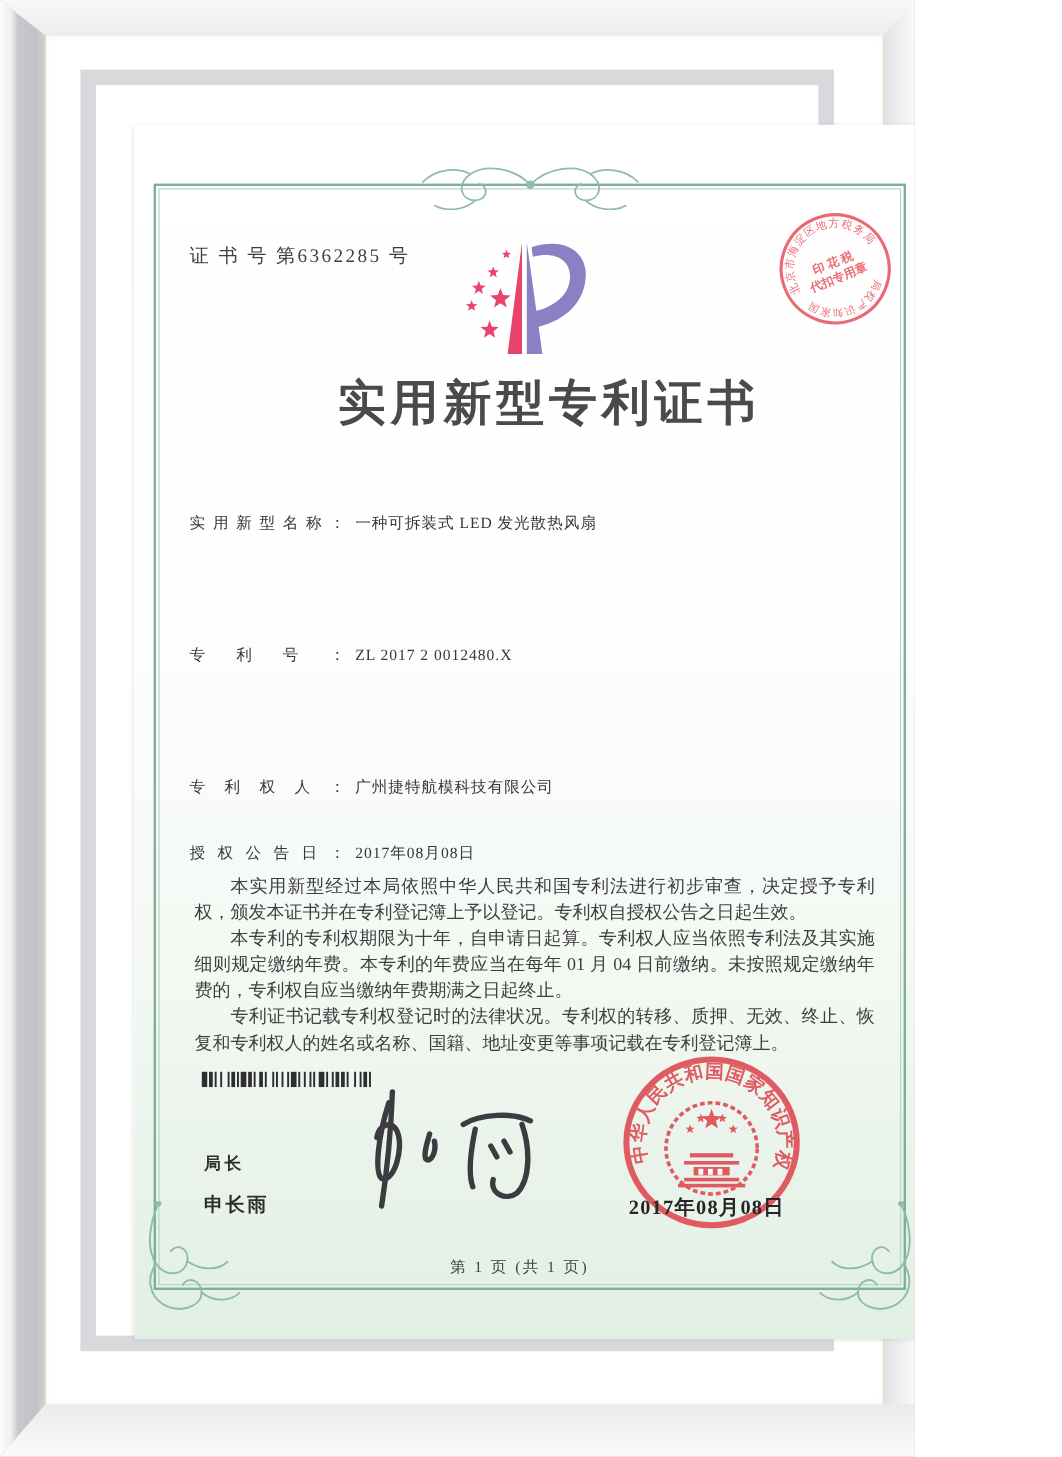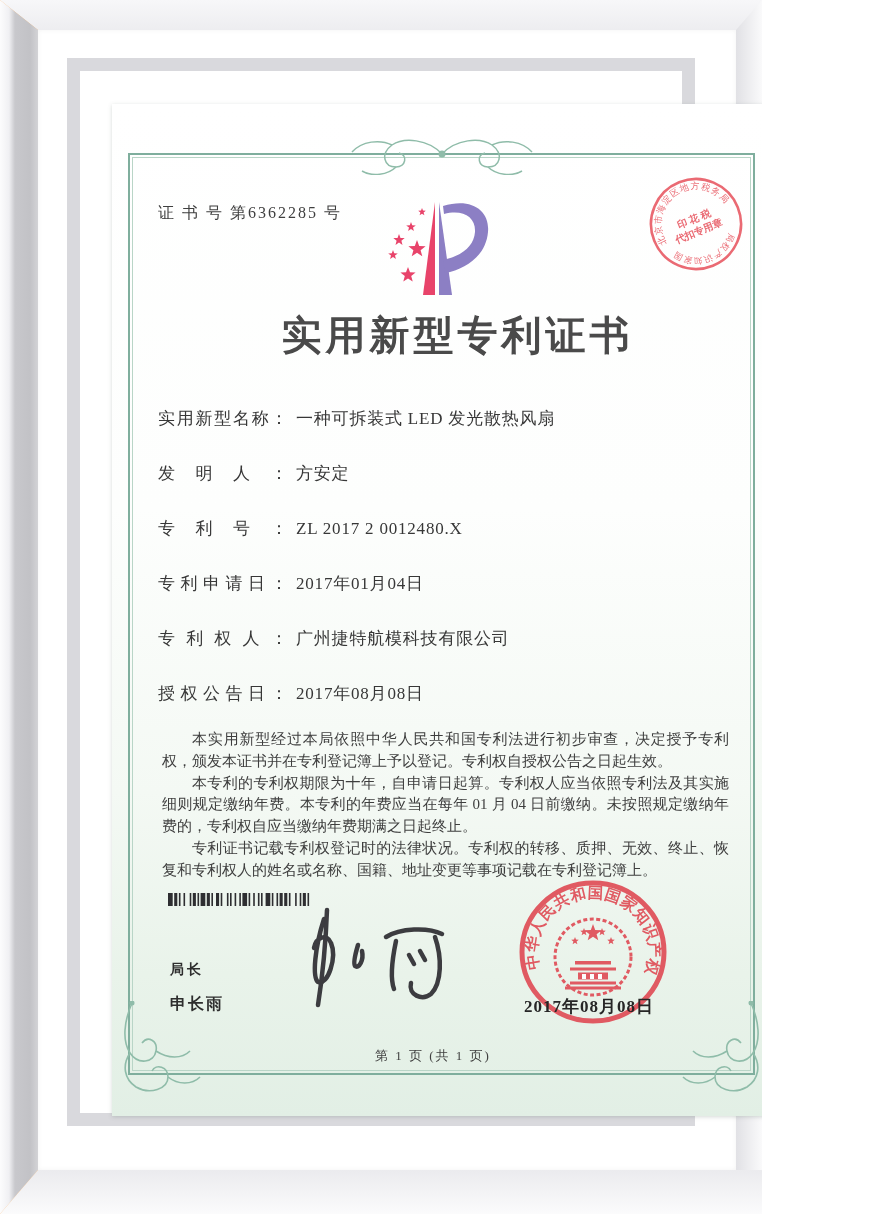--- a/index.html
+++ b/index.html
@@ -32,21 +32,21 @@
   .green-border{position:absolute;left:16px;top:49px;right:17px;bottom:41px;
     border:2px solid #7fae9d;}
   .green-inner{position:absolute;inset:2px;border:1px solid #b9d5c7;}
   .content{position:absolute;inset:0;}
 
   .cert-no{position:absolute;left:28px;top:48px;font-size:16px;letter-spacing:2px;color:#3f3f3f;}
   .logo{position:absolute;left:252px;top:42px;width:112px;height:104px;}
   .title{position:absolute;left:0;right:0;top:153px;text-align:center;
     font-size:40px;font-weight:bold;letter-spacing:4px;color:#4a4a4a;padding-left:32px;}
 
-  .field{position:absolute;left:28px;font-size:17px;color:#373737;white-space:nowrap;}
+  .field{position:absolute;left:28px;font-size:13px;color:#373737;white-space:nowrap;margin-top:20px;}
   .f1{top:252px}.f2{top:307px}.f3{top:362px}.f4{top:417px}.f5{top:472px}.f6{top:527px}
   .flabel{display:inline-block;width:130px;text-align:justify;text-align-last:justify;letter-spacing:.5px;}
   .fvalue{margin-left:8px;letter-spacing:.8px;}
 
   .paragraphs{position:absolute;left:32px;top:546px;width:567px;font-size:15px;
     line-height:21.8px;color:#3e3e3e;text-align:justify;margin-top:28px;}
   .paragraphs p{text-indent:2em;}
 
   .barcode{position:absolute;left:38px;top:738px;width:188px;height:13px;}
   .signer-title{position:absolute;left:40px;top:806px;font-family:"Liberation Sans",sans-serif;
@@ -146,28 +146,22 @@
             <text x="58" y="56" text-anchor="middle" font-size="10" font-weight="bold">印 花 税</text>
             <text x="58" y="69" text-anchor="middle" font-size="10" font-weight="bold">代扣专用章</text>
           </g>
         </svg>
 
         <div class="title">实用新型专利证书</div>
 
         <div class="field f1">
           <span class="flabel">实用新型名称：</span><span class="fvalue">一种可拆装式 LED 发光散热风扇</span>
         </div>
-        <div class="field f2">
-          <span class="flabel">发明人：</span><span class="fvalue">方安定</span>
-        </div>
         <div class="field f3">
           <span class="flabel">专利号：</span><span class="fvalue">ZL 2017 2 0012480.X</span>
-        </div>
-        <div class="field f4">
-          <span class="flabel">专利申请日：</span><span class="fvalue">2017年01月04日</span>
         </div>
         <div class="field f5">
           <span class="flabel">专利权人：</span><span class="fvalue">广州捷特航模科技有限公司</span>
         </div>
         <div class="field f6">
           <span class="flabel">授权公告日：</span><span class="fvalue">2017年08月08日</span>
         </div>
 
         <div class="paragraphs">
           <p>本实用新型经过本局依照中华人民共和国专利法进行初步审查，决定授予专利权，颁发本证书并在专利登记簿上予以登记。专利权自授权公告之日起生效。</p>

